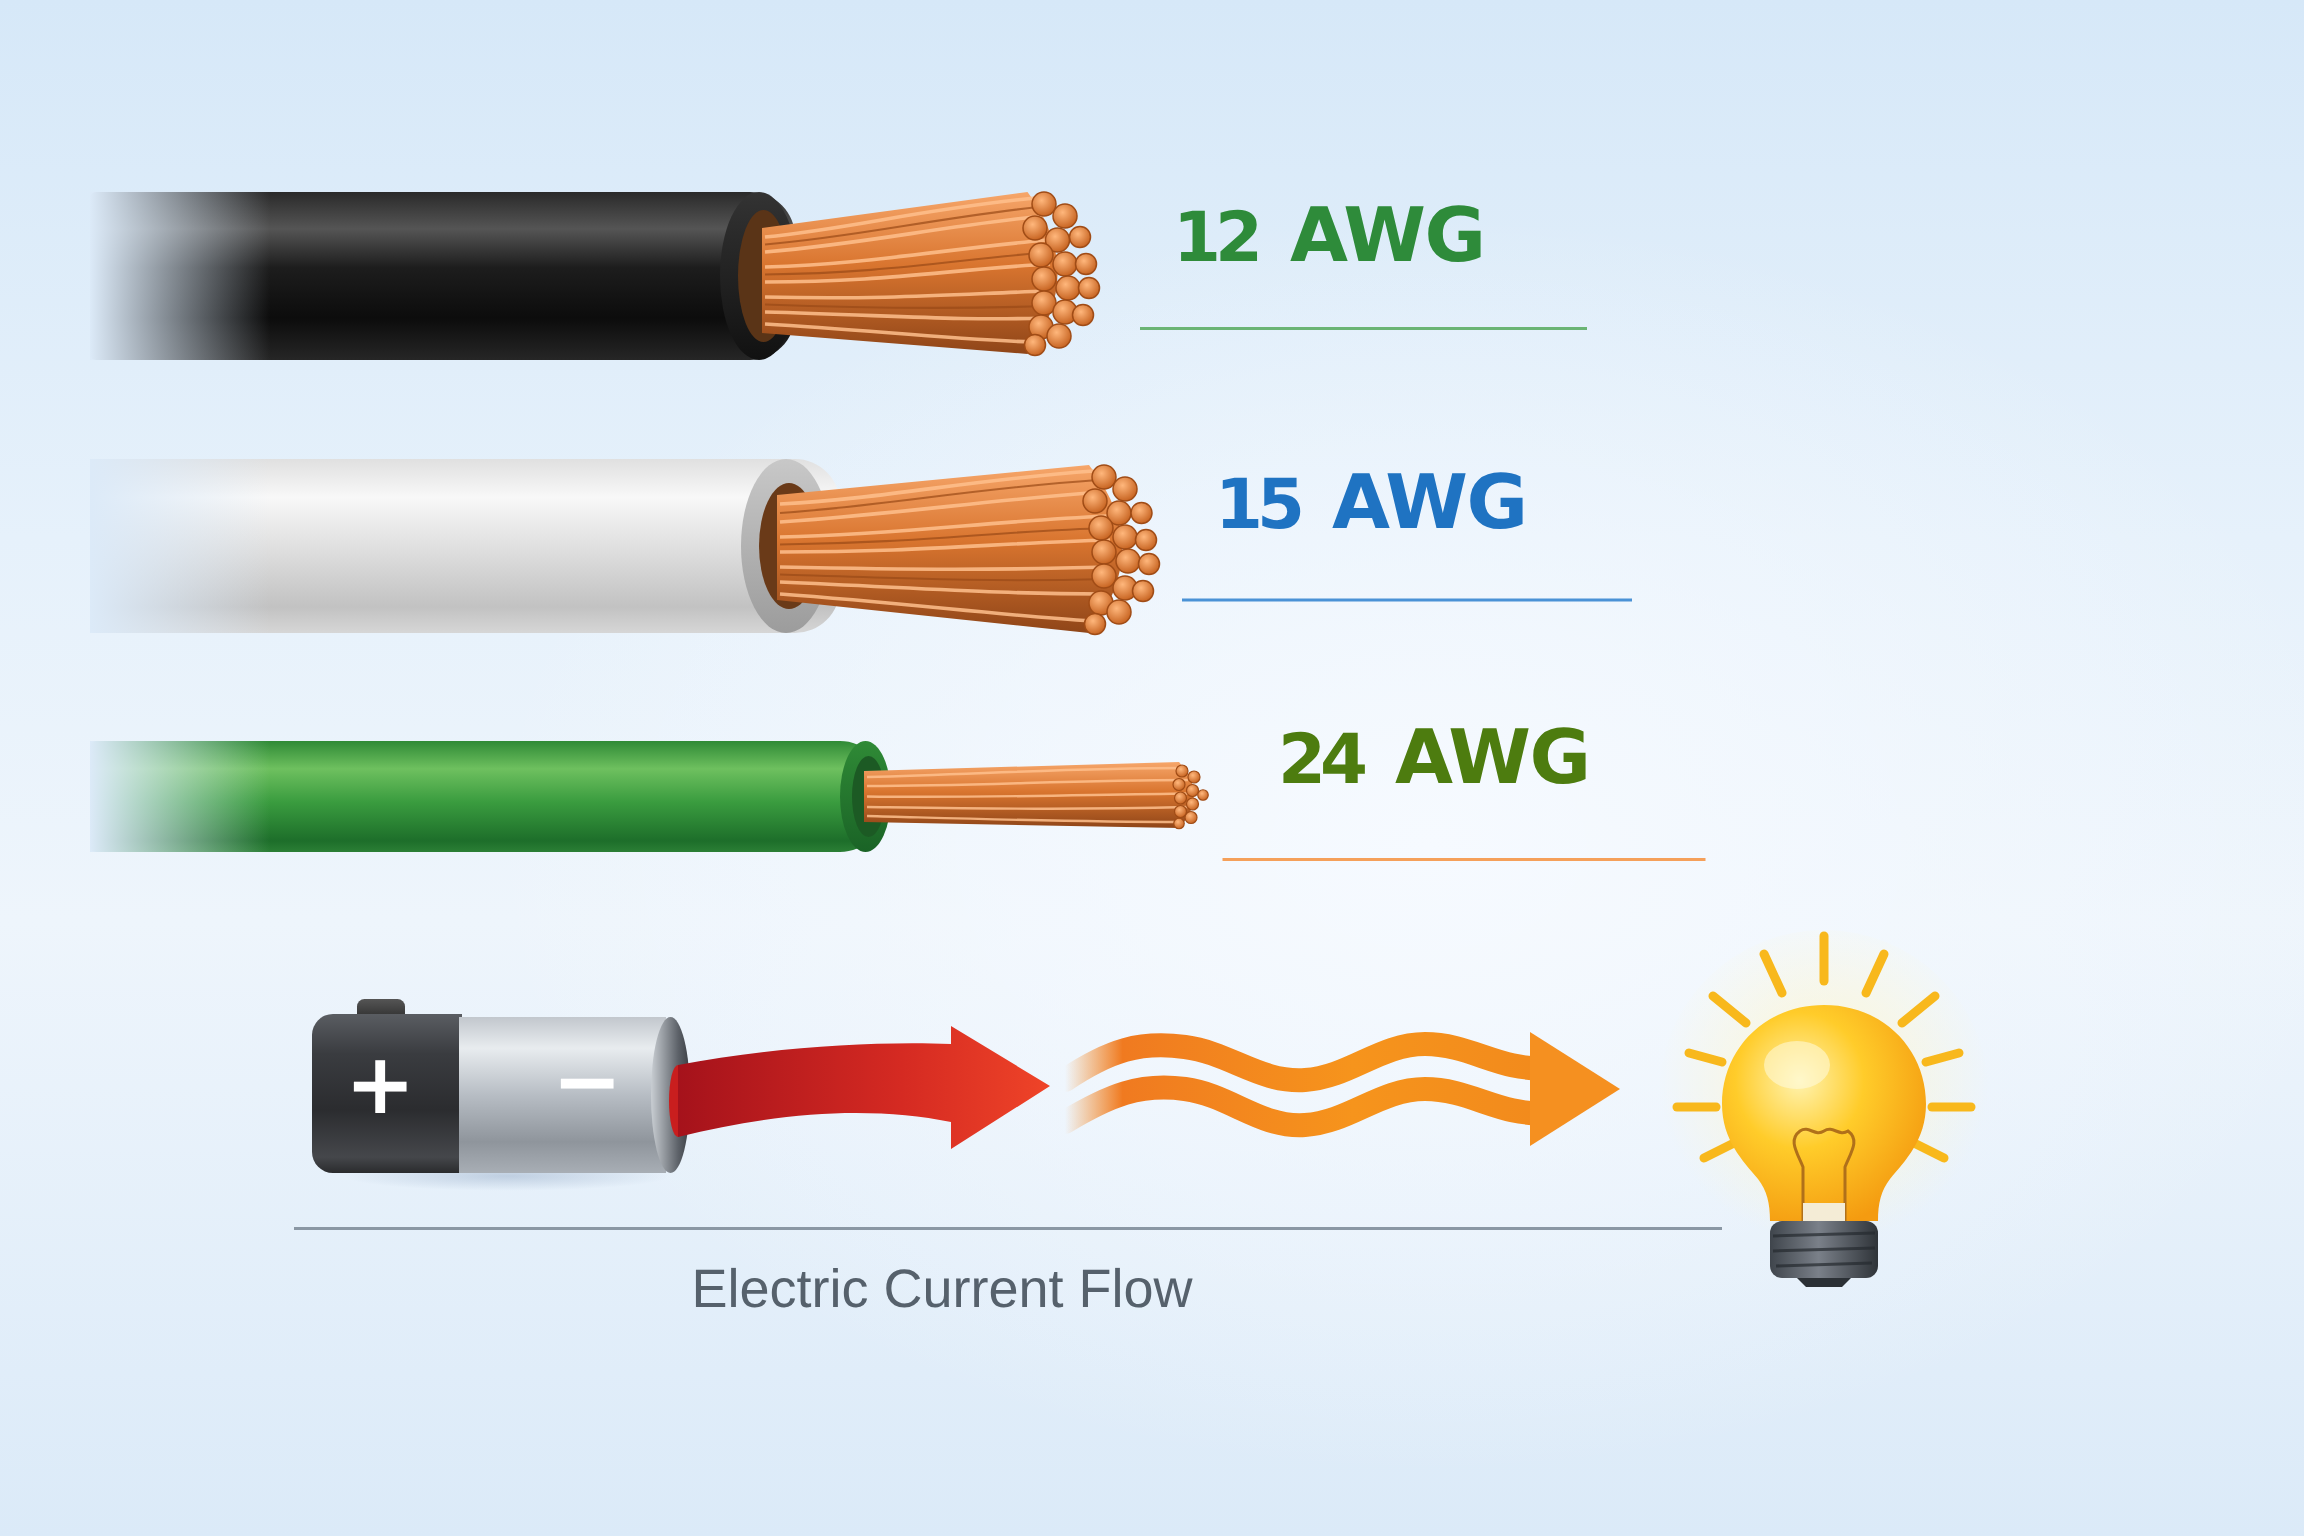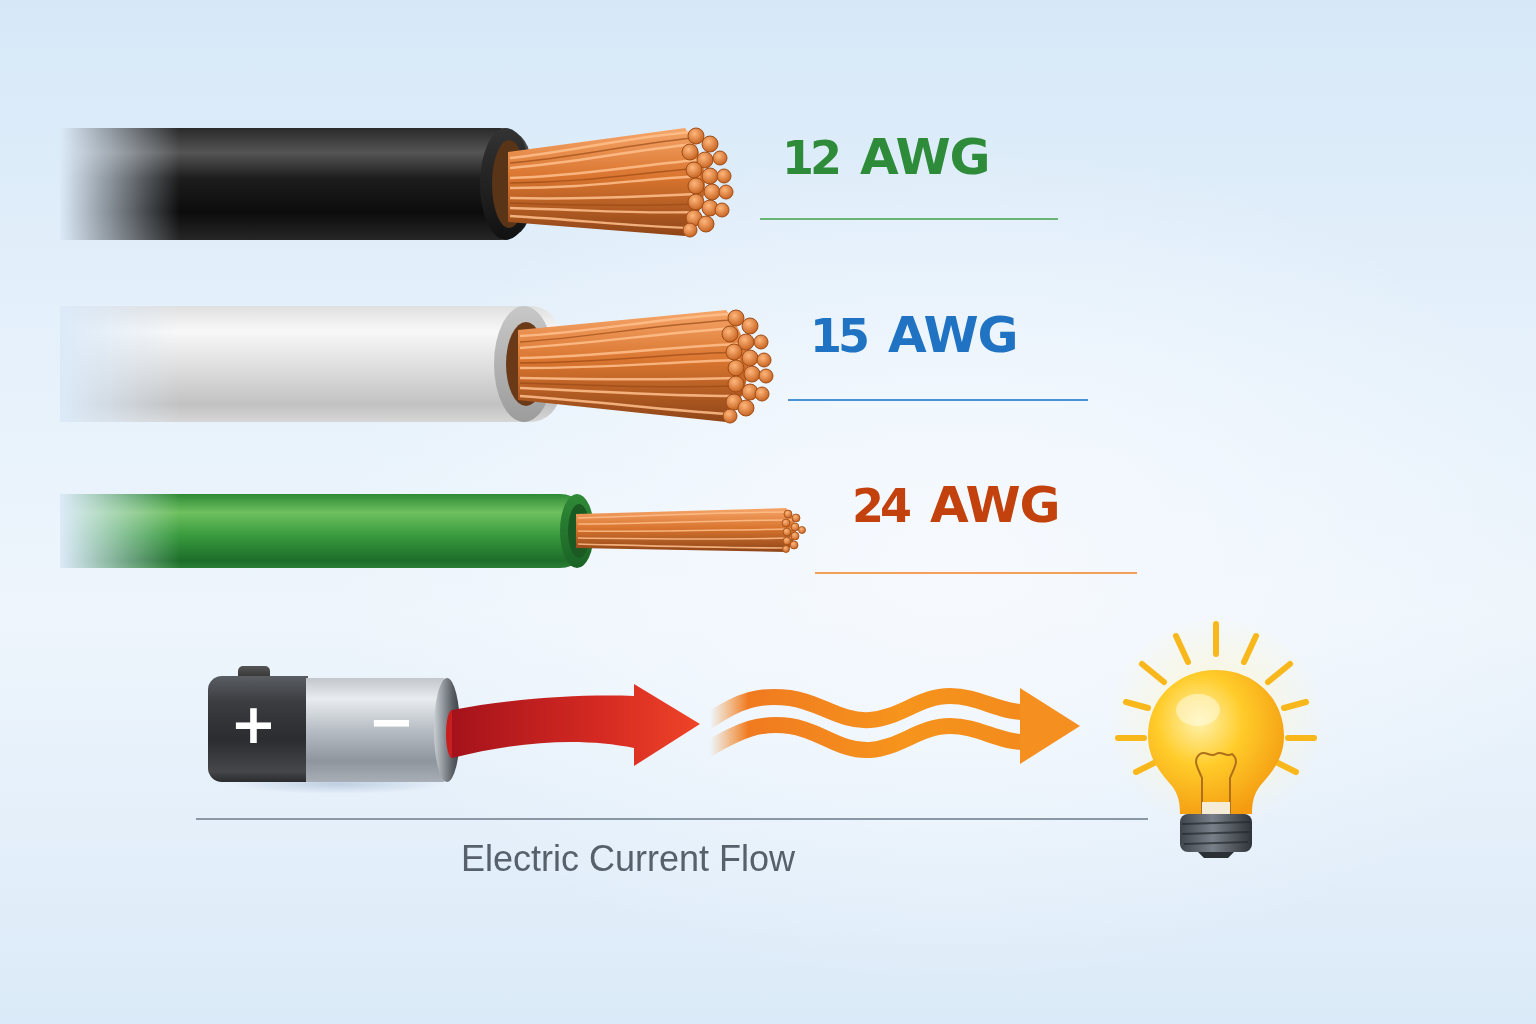--- a/index.html
+++ b/index.html
@@ -217,21 +217,21 @@
       <circle cx="221" cy="23" r="4"></circle>
         <circle cx="228" cy="26" r="3.5"></circle>
         <circle cx="213" cy="28" r="4"></circle>
       <circle cx="221" cy="32" r="4"></circle>
         <circle cx="213" cy="37" r="4"></circle>
         <circle cx="220" cy="41" r="4"></circle>
       <circle cx="212" cy="45" r="3.5"></circle>
     </g>
   </svg>
 </div>
-<div class="gauge-label" style="left:852px; top:476px; color:#c2410c;">
+<div class="gauge-label" style="left:852px; top:476px; color:#4d7c0f;">
   <span class="num">24</span><span class="unit">AWG</span>
 </div>
 <div class="gauge-rule" style="left:815px; top:572px; width:322px; background:#f5a05a;"></div>
 
 <div class="battery">
   <div class="bat-shadow"></div>
   <div class="bat-cap"></div>
   <div class="bat-neg"></div>
   <div class="bat-body"></div>
   <div class="bat-end"></div>

